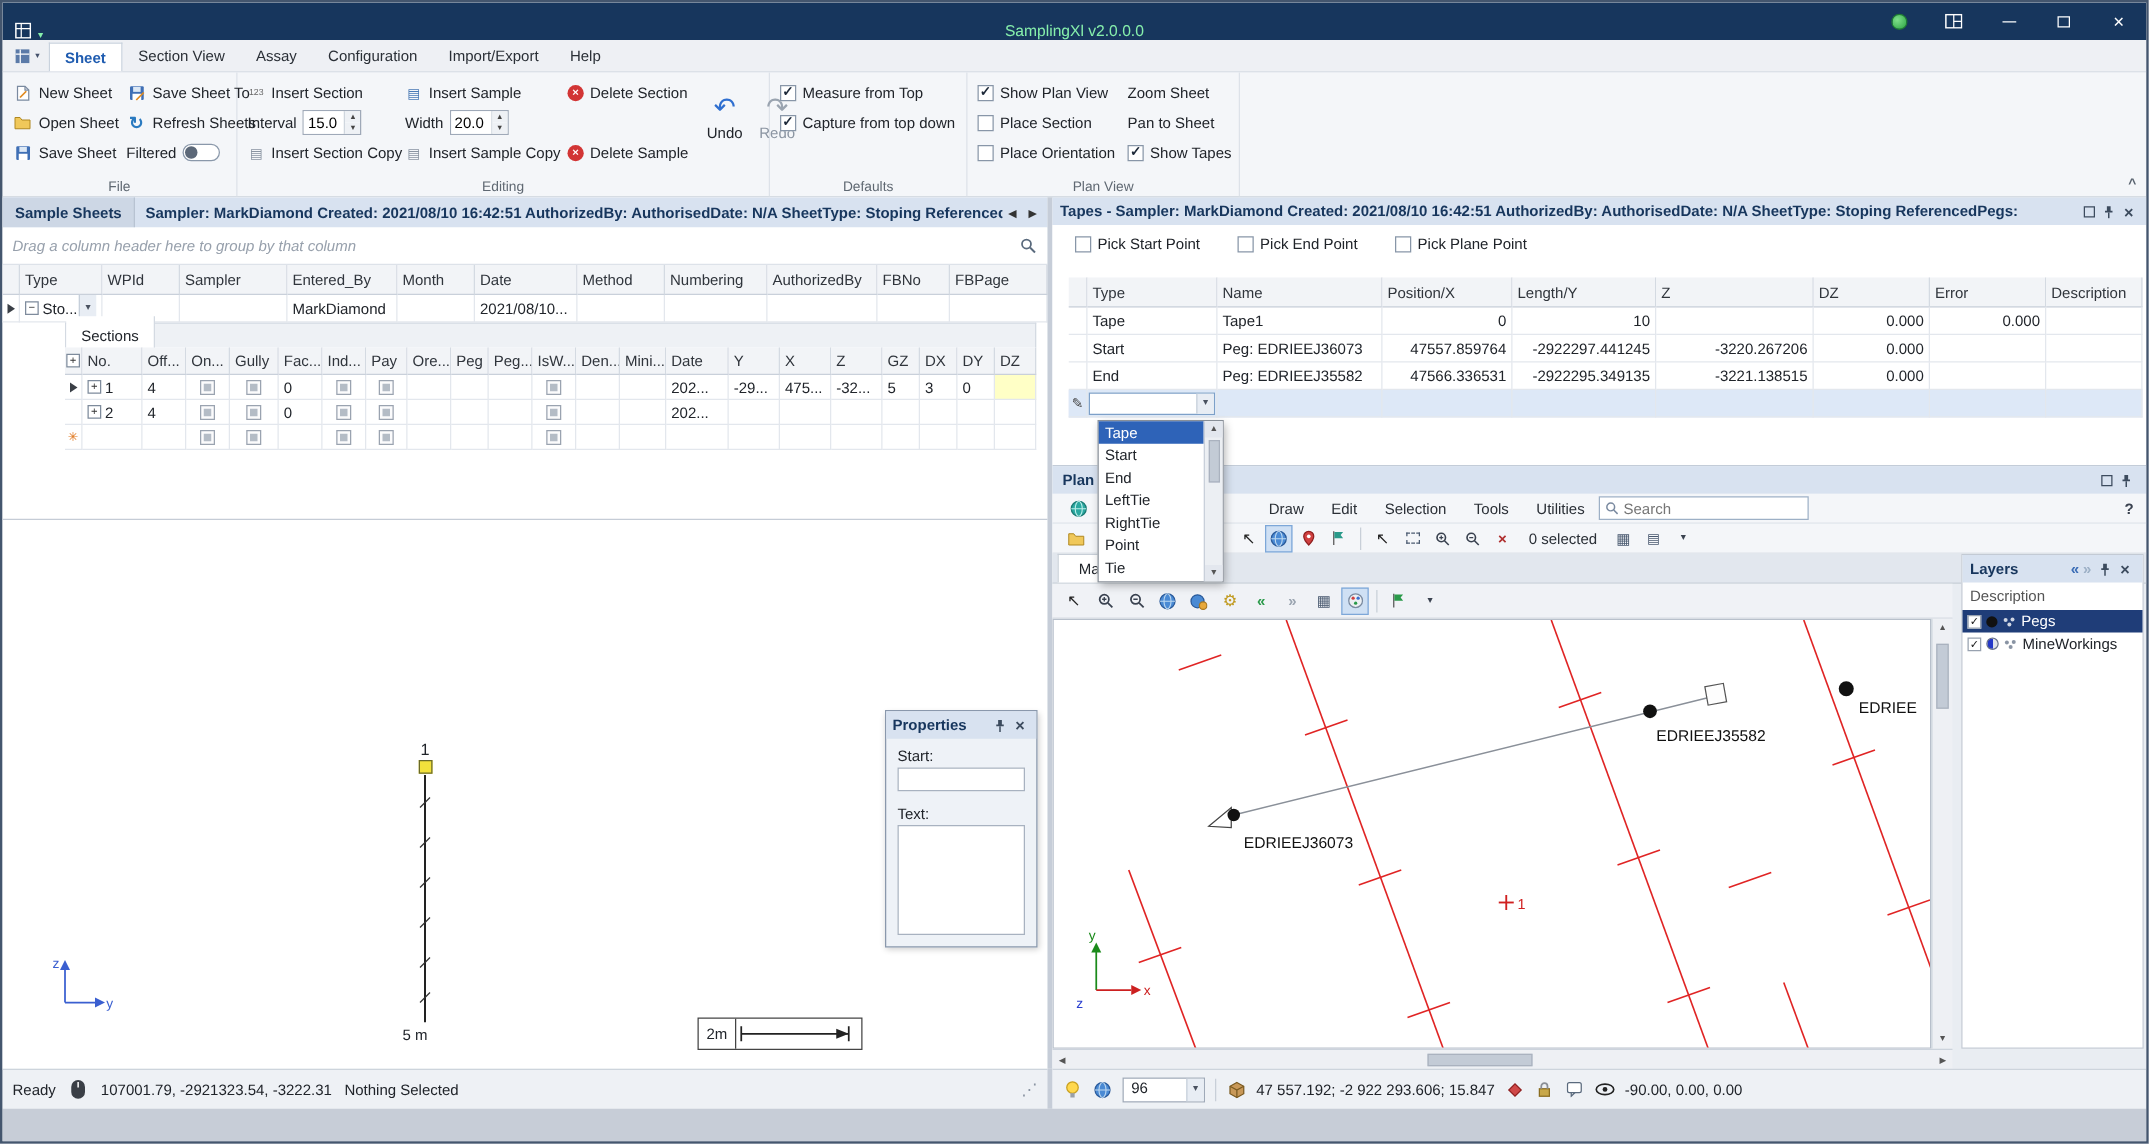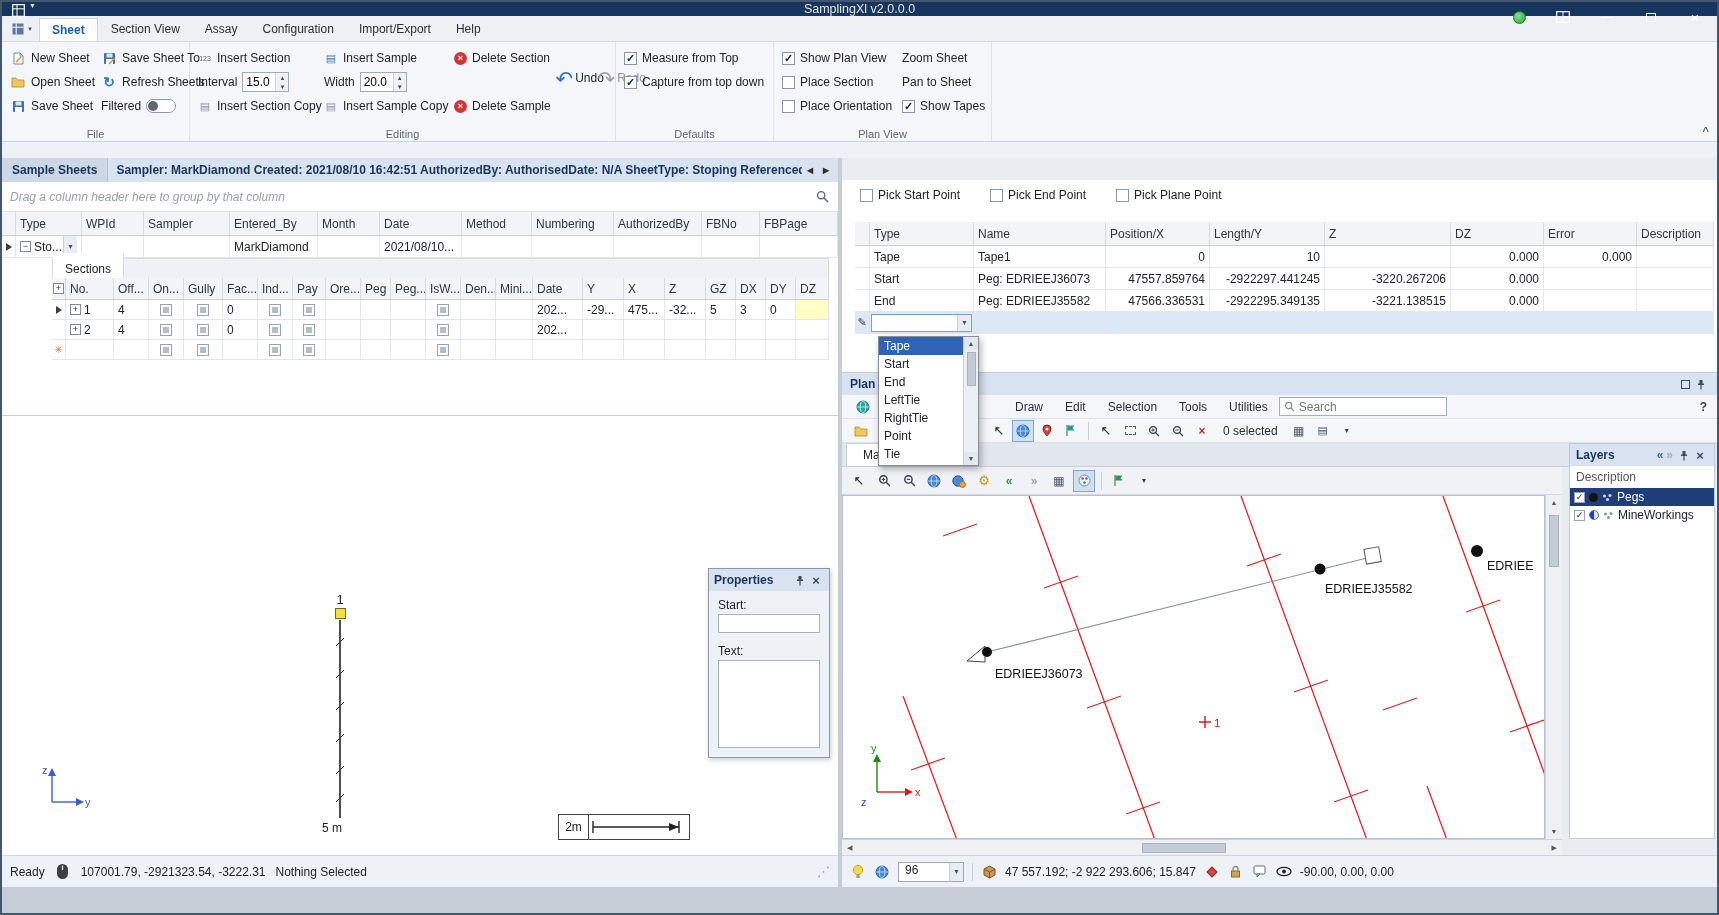--- a/index.html
+++ b/index.html
@@ -2,21 +2,21 @@
 <html><head>
 <meta charset="utf-8">
 <style>
 *{box-sizing:border-box;margin:0;padding:0}
 body{background:#8d98a6;font-family:"Liberation Sans",sans-serif;font-size:12px;color:#20242a}
 #root{position:relative;width:1719px;height:915px;border:2px solid #44566e;background:#eef1f5;overflow:hidden}
 .abs{position:absolute}
 .flex{display:flex;align-items:center}
 .nowrap{white-space:nowrap;overflow:hidden}
 
-.titlebar{height:14px;background:#17365d;color:#e5e5e5;display:flex;align-items:flex-start;padding-left:8px;position:relative}
+.titlebar{height:30px;background:#17365d;color:#86efac;display:flex;align-items:flex-end;padding-left:8px;position:relative}
 .tb-title{position:absolute;left:50%;transform:translateX(-50%);font-size:12.5px}
 .tb-btn{width:44px;height:30px;display:flex;align-items:center;justify-content:center;color:#fff}
 .minl{width:11px;height:1px;background:#fff;display:inline-block}
 .maxb{width:10px;height:9px;border:1.4px solid #fff;display:inline-block}
 .closex{font-size:15px;line-height:1}
 .closex::after{content:"×"}
 .gdot{width:13px;height:13px;border-radius:50%;background:radial-gradient(circle at 35% 35%,#7fe08a,#2ca344);border:1px solid #1f7a33}
 
 .menubar{height:26px;background:#eef0f4;border-bottom:1px solid #d6dce3;display:flex;align-items:flex-end;padding-left:4px}
 .appbtn{height:24px;display:flex;align-items:center;gap:3px;padding:0 6px;color:#44506a}
@@ -30,21 +30,21 @@
 .cb{width:13px;height:13px;border:1px solid #8896a8;background:#fff;display:inline-flex;align-items:center;justify-content:center;flex:none}
 .cb.on::after{content:"✓";font-size:11px;font-weight:bold;color:#1c2838;line-height:1}
 .spin{display:flex;border:1px solid #9fa9b8;background:#fff;height:20px}
 .spin input{width:32px;border:none;font:12px "Liberation Sans",sans-serif;padding:0 3px;outline:none}
 .arrs{width:13px;border-left:1px solid #cfd6de;display:flex;flex-direction:column}
 .arrs span{flex:1;display:flex;align-items:center;justify-content:center;font-size:6px;color:#444;background:#eef1f5}
 .arr-up::after{content:"▲"}
 .arr-dn::after{content:"▼"}
 .toggle{width:30px;height:14px;border:1px solid #8a98aa;border-radius:8px;background:#fff;position:relative;display:inline-block;flex:none}
 .toggle::after{content:"";position:absolute;left:1px;top:1px;width:10px;height:10px;border-radius:50%;background:#5c6878}
-.bigbtn{width:42px;height:64px;display:flex;align-items:center;justify-content:center;gap:2px}
+.bigbtn{width:42px;height:64px;display:flex;flex-direction:column;align-items:center;justify-content:center;gap:2px}
 .u-ico::after{content:"↶";font-size:21px;color:#2f6fd0;line-height:1}
 .r-ico::after{content:"↷";font-size:21px;color:#9aa4b0;line-height:1}
 .del-ico{width:13px;height:13px;border-radius:50%;background:#d23535;color:#fff;display:inline-flex;align-items:center;justify-content:center;font-size:9px;flex:none}
 .del-ico::after{content:"×";font-weight:bold}
 .num-ico{font-size:7px;color:#666;width:14px;text-align:center;flex:none}
 .num-ico::after{content:"123"}
 .tbl-ico{font-size:11px;color:#4a7ab5;width:14px;text-align:center;flex:none}
 .tbl-ico::after{content:"▤"}
 .refresh-ico::after{content:"↻";font-size:14px;color:#2a7ac0;font-weight:bold}
 .rib-collapse{position:absolute;right:8px;bottom:4px;color:#5a6470;font-weight:bold;font-size:11px}
@@ -597,20 +597,33 @@
             <textarea style="width: 102px; height: 88px; border: 1px solid rgb(168, 178, 192); margin-top: 2px; resize: none;"></textarea>
           </div>
         </div>
       </div>
     </div>
 
     <div class="abs" style="left:836px;top:0;width:4px;height:697px;background:#c6cdd8"></div>
 
     <div class="abs" style="left:840px;top:0;width:875px;height:697px;background:#e9edf2">
 
+      <div class="phead" style="height:22px;padding:0 6px">
+        <span class="nowrap" style="flex:1">Tapes - Sampler: MarkDiamond Created: 2021/08/10 16:42:51 AuthorizedBy:  AuthorisedDate: N/A SheetType: Stoping ReferencedPegs:</span>
+        <span class="picon">
+            <span class="rest-g"></span>
+          </span>
+        <span class="picon">
+          <svg width="10" height="11" viewBox="0 0 10 11">
+              <path d="M3.5 1h3v3.5H8v1.5H2V4.5h1.5z" fill="#3c4b5e"></path>
+              <line x1="5" y1="6" x2="5" y2="10.5" stroke="#3c4b5e" stroke-width="1.2"></line>
+            </svg>
+        </span>
+        <span class="picon close-g"></span>
+      </div>
 
       <div class="abs" style="left:0;top:22px;width:875px;height:193px;background:#fff;border-bottom:1px solid #c3ccd8">
         <div class="flex" style="padding:8px 0 0 18px;gap:30px">
           <span class="flex" style="gap:5px">
             <span class="cb"></span>
             <span>Pick Start Point</span>
           </span>
           <span class="flex" style="gap:5px">
             <span class="cb"></span>
             <span>Pick End Point</span>

